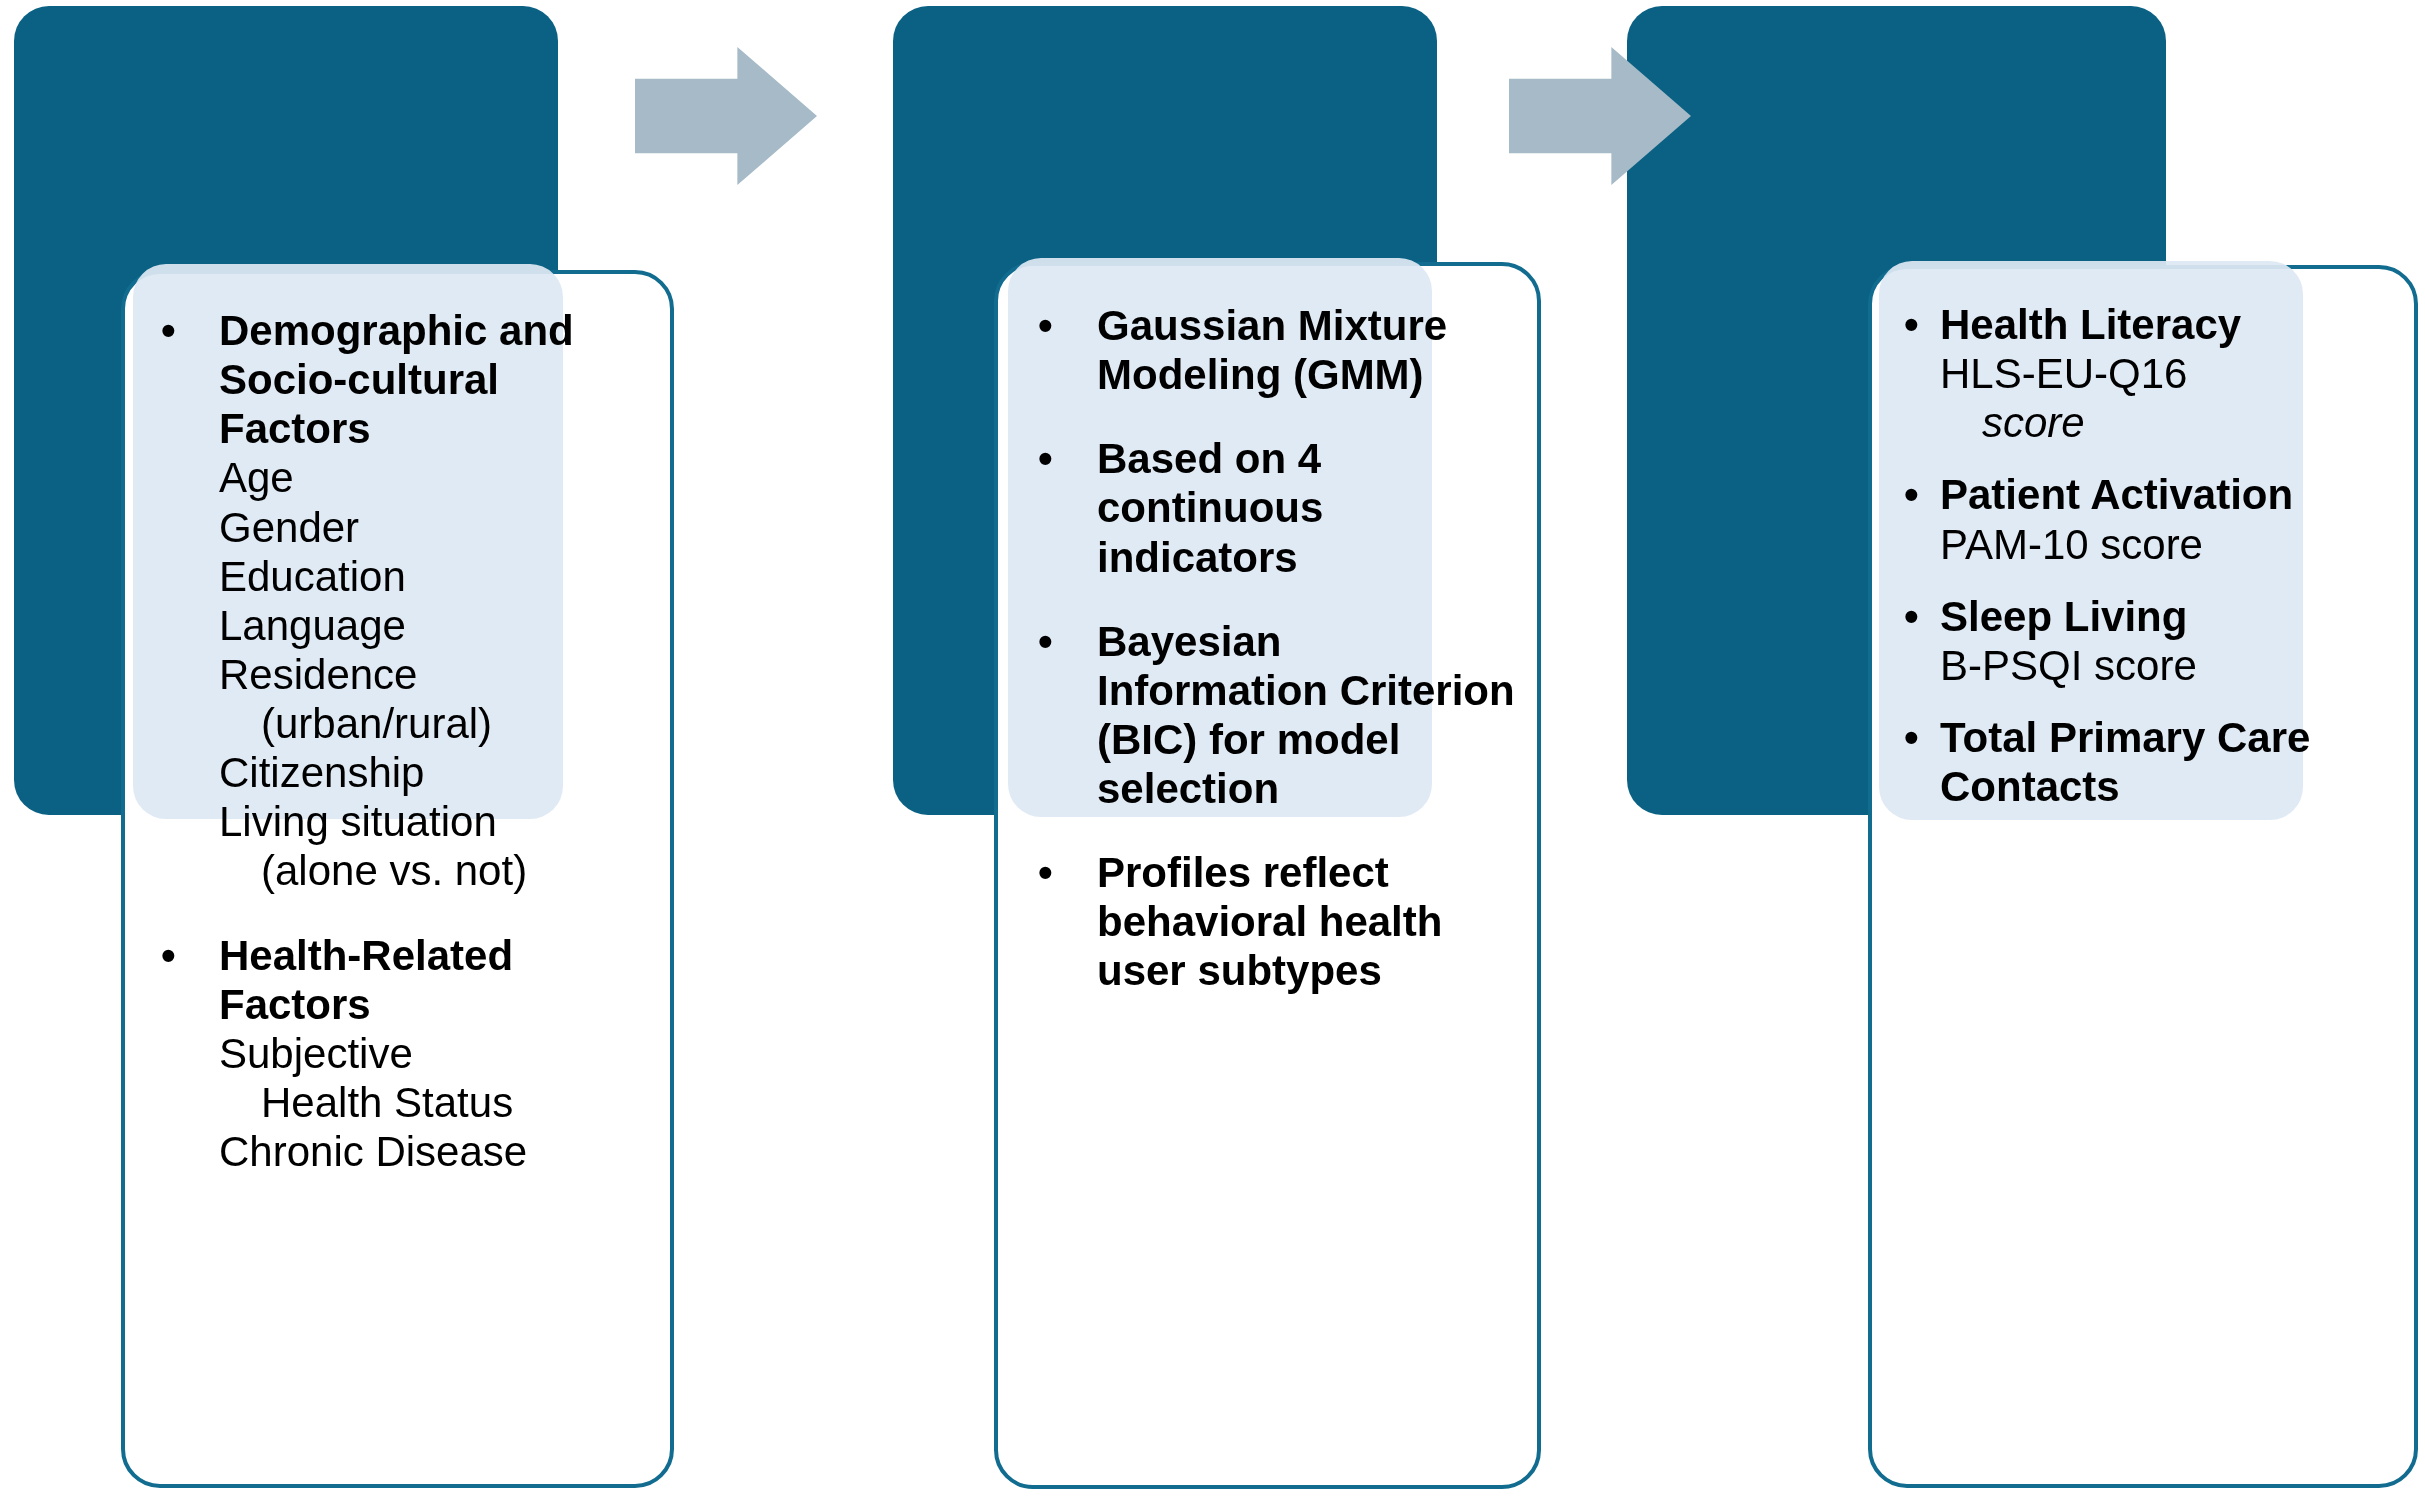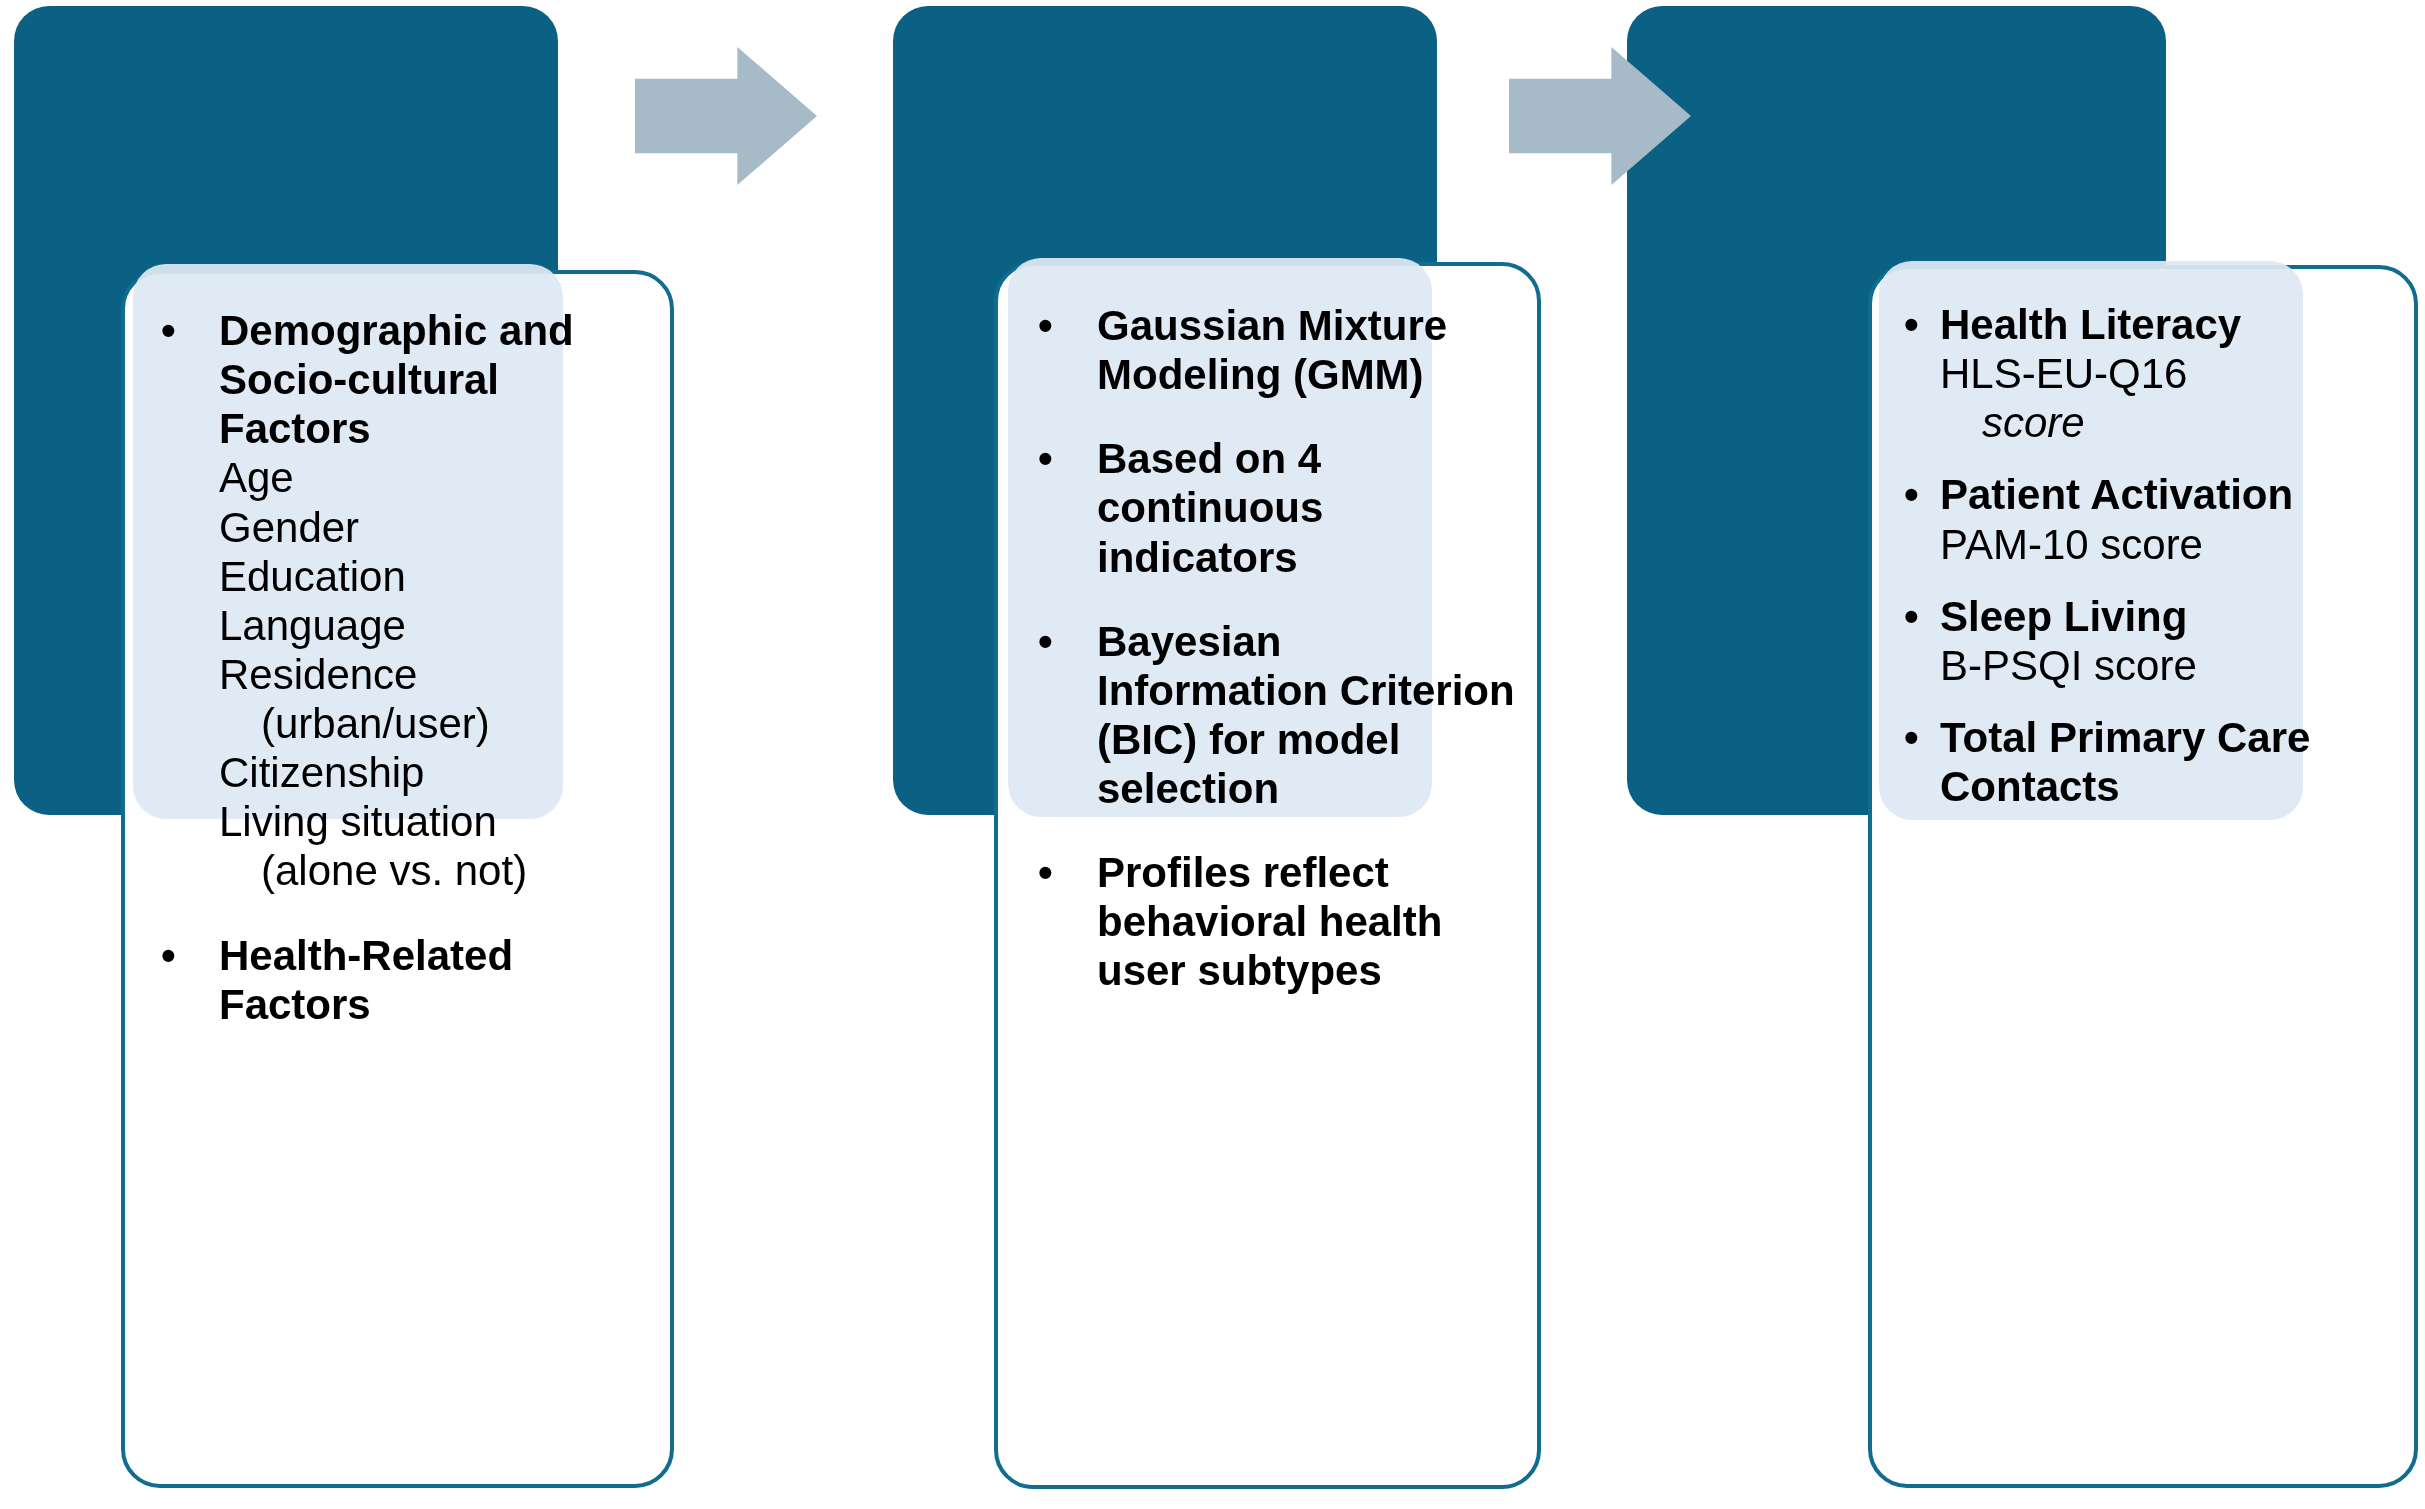--- a/index.html
+++ b/index.html
@@ -155,32 +155,36 @@
       <div class="bullet-group">
         <div class="bullet-row">
           <span class="bullet-dot">•</span>
           <span class="bullet-head">Demographic and Socio-cultural Factors</span>
         </div>
         <div class="bullet-row">
           <span class="sub-line">Age</span><br>
           <span class="sub-line">Gender</span><br>
           <span class="sub-line">Education</span><br>
           <span class="sub-line">Language</span><br>
-          <span class="sub-line sub-hang"><span>Residence</span><br><span style="display: inline-block; margin-left: 42px;">(urban/user)</span></span><br>
+          <span class="sub-line sub-hang"><span>Residence</span><br><span style="display: inline-block; margin-left: 42px;">(urban/rural)</span></span><br>
           <span class="sub-line">Citizenship</span><br>
           <span class="sub-line sub-hang"><span>Living situation</span><br><span style="display: inline-block; margin-left: 42px;">(alone vs. not)</span></span>
         </div>
       </div>
 
       <div class="gap"></div>
 
       <div class="bullet-group">
         <div class="bullet-row">
           <span class="bullet-dot">•</span>
           <span class="bullet-head">Health-Related Factors</span>
+        </div>
+        <div class="bullet-row">
+          <span class="sub-line sub-hang"><span>Subjective</span><br><span style="display: inline-block; margin-left: 42px;">Health Status</span></span><br>
+          <span class="sub-line">Chronic Disease</span>
         </div>
       </div>
 
     </div>
   </div>
 
   <svg class="arrow" style="left:635px; top:47px;" width="182" height="138" viewBox="0 0 240 182">
     <polygon points="0,42 135,42 135,0 240,91 135,182 135,140 0,140" fill="#A6BAC8"></polygon>
   </svg>
 

